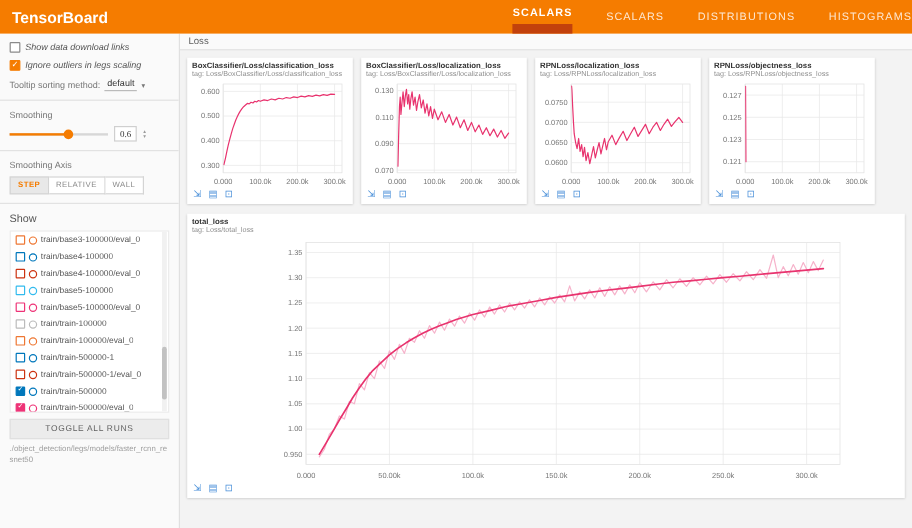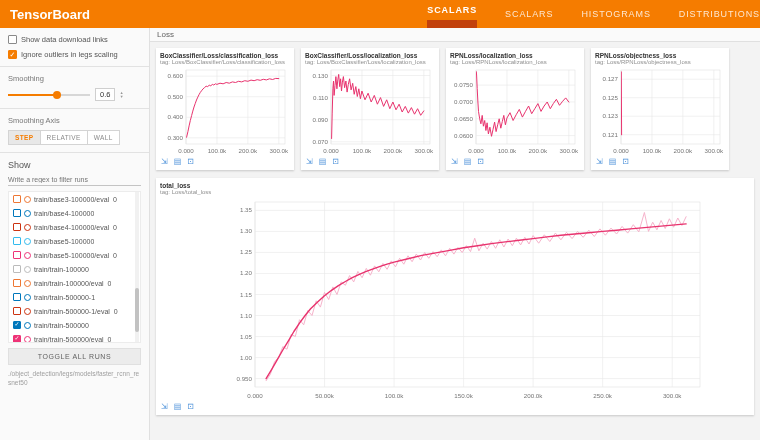--- a/index.html
+++ b/index.html
@@ -16,28 +16,28 @@
     display:flex; align-items:center; cursor:pointer; }
   .tab.active { color:#fff; font-weight:bold; border-bottom:8px solid #c2410c; }
 
   
   .sidebar { position:absolute; top:28px; left:0; width:150px; bottom:0; background:#fafafa;
     border-right:1px solid #e0e0e0; padding:7px 8px; font-size:8px; color:#424242; overflow:hidden; }
   .cb-row { display:flex; align-items:center; gap:4px; margin-bottom:6px; }
   .cb { width:9px; height:9px; border:1.5px solid #8a8a8a; border-radius:1px; background:#fff;
     flex:0 0 auto; font-size:7px; line-height:7px; color:#fff; text-align:center; }
   .cb.checked { background:#f57c00; border-color:#f57c00; }
-  .cb-label { font-size:7.5px; color:#555; white-space:nowrap; overflow:hidden; }
+  .cb-label { font-size:7.5px; color:#555; white-space:nowrap; overflow:hidden;font-style:italic; }
   .select-row { display:flex; align-items:center; gap:4px; margin:6px 0 2px; }
   .select-label { font-size:7.5px; color:#777; white-space:nowrap; }
   .select-value { font-size:7.5px; color:#333; border-bottom:1px solid #bbb; padding:0 2px 1px; }
   .caret { font-size:6px; color:#777; }
   .divider { border-top:1px solid #e2e2e2; margin:7px -8px 7px; }
   .section-label { font-size:7.5px; color:#777; margin-bottom:5px; }
-  .smooth-row { display:flex; align-items:center; gap:5px; }
+  .smooth-row { display:flex; align-items:center; gap:5px;font-family:Liberation Serif, serif; }
   .slider { position:relative; width:82px; height:10px; flex:0 0 auto; }
   .slider .track { position:absolute; top:4px; left:0; right:0; height:2px; background:#d7d7d7; }
   .slider .fill { position:absolute; top:4px; left:0; width:60%; height:2px; background:#f57c00; }
   .slider .thumb { position:absolute; top:1px; left:calc(60% - 4px); width:8px; height:8px;
     border-radius:50%; background:#f57c00; }
   .num-box { border:1px solid #cfcfcf; background:#fff; font-size:7.5px; color:#333;
     padding:1px 4px; min-width:16px; text-align:center; }
   .spin { display:flex; flex-direction:column; line-height:4px; font-size:4.5px; color:#999; }
   .axis-btns { display:flex; }
   .axis-btn { border:1px solid #d4d4d4; background:#fff; color:#8a8a8a; font-size:6.5px;
@@ -81,33 +81,38 @@
 </head>
 <body>
 
 <div class="stage">
 
   <div class="header">
     <div class="logo">TensorBoard</div>
     <div class="tabs">
       <div class="tab active">SCALARS</div>
       <div class="tab">SCALARS</div>
+      <div class="tab">DISTRIBUTIONS</div>
       <div class="tab">HISTOGRAMS</div>
-      <div class="tab">DISTRIBUTIONS</div>
     </div>
   </div>
 
   <div class="sidebar">
     <div class="cb-row">
       <span class="cb"></span>
       <span class="cb-label">Show data download links</span>
     </div>
     <div class="cb-row">
       <span class="cb checked">✓</span>
       <span class="cb-label">Ignore outliers in legs scaling</span>
+    </div>
+    <div class="select-row">
+      <span class="select-label">Tooltip sorting method:</span>
+      <span class="select-value">default</span>
+      <span class="caret">▾</span>
     </div>
     <div class="divider"></div>
     <div class="section-label">Smoothing</div>
     <div class="smooth-row">
       <span class="slider">
         <span class="track"></span>
           <span class="fill"></span>
           <span class="thumb"></span>
       </span>
       <span class="num-box">0.6</span>
@@ -118,21 +123,20 @@
     </div>
     <div class="divider"></div>
     <div class="section-label">Smoothing Axis</div>
     <div class="axis-btns">
       <span class="axis-btn active">STEP</span>
       <span class="axis-btn">RELATIVE</span>
       <span class="axis-btn">WALL</span>
     </div>
     <div class="divider"></div>
     <div class="runs-title">Show</div>
-    <input class="runs-filter" type="text" placeholder="Write a regex to filter runs" style="">
     <div class="runs-list">
       <span class="list-scrollbar">
           <span class="list-thumb"></span>
         </span>
     <div class="run-row">
           <span class="run-cb" style="border-color: rgb(238, 119, 51);"></span>
           <span class="run-swatch" style="border-color: rgb(238, 119, 51);"></span>
           <span class="run-label">train/base3-100000/eval_0</span>
         </div>
         <div class="run-row">

